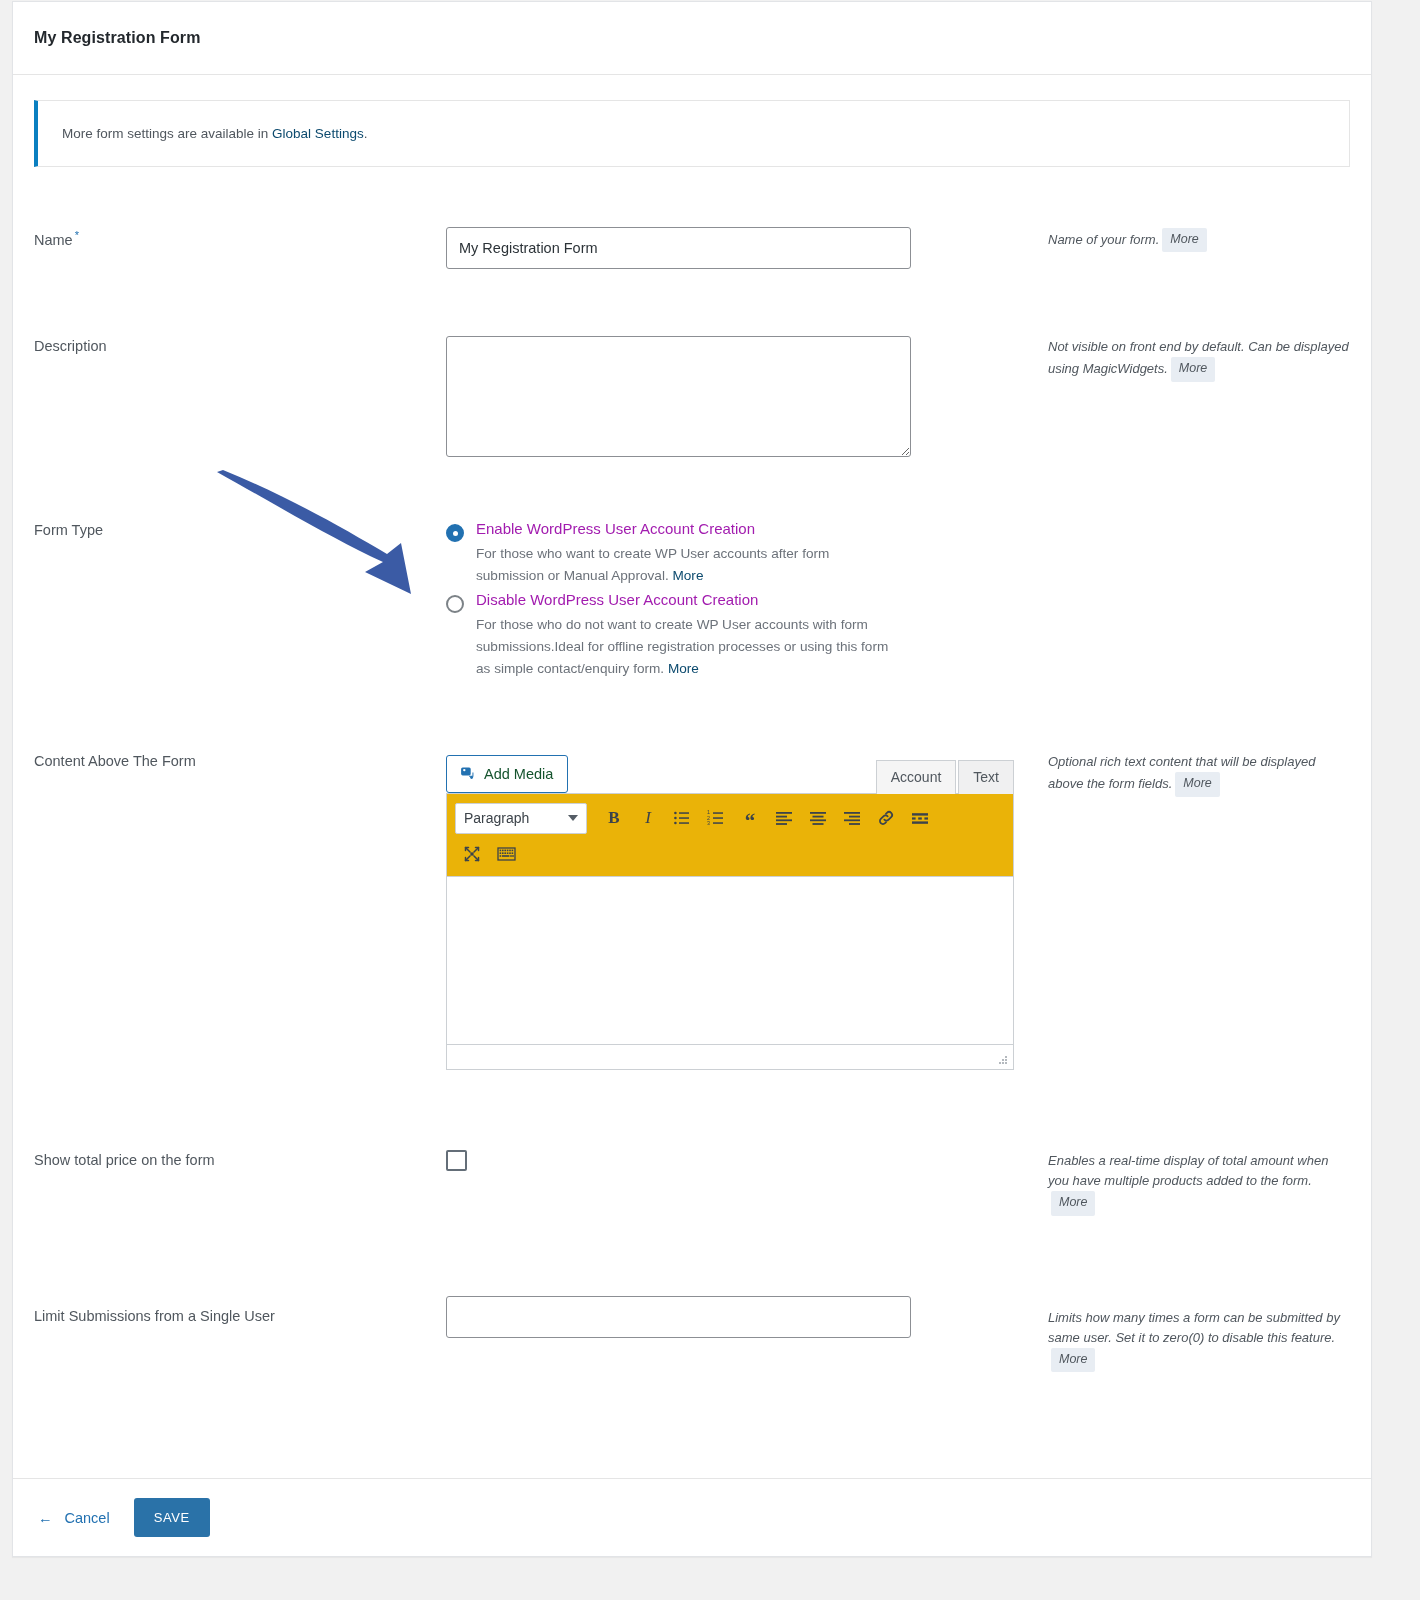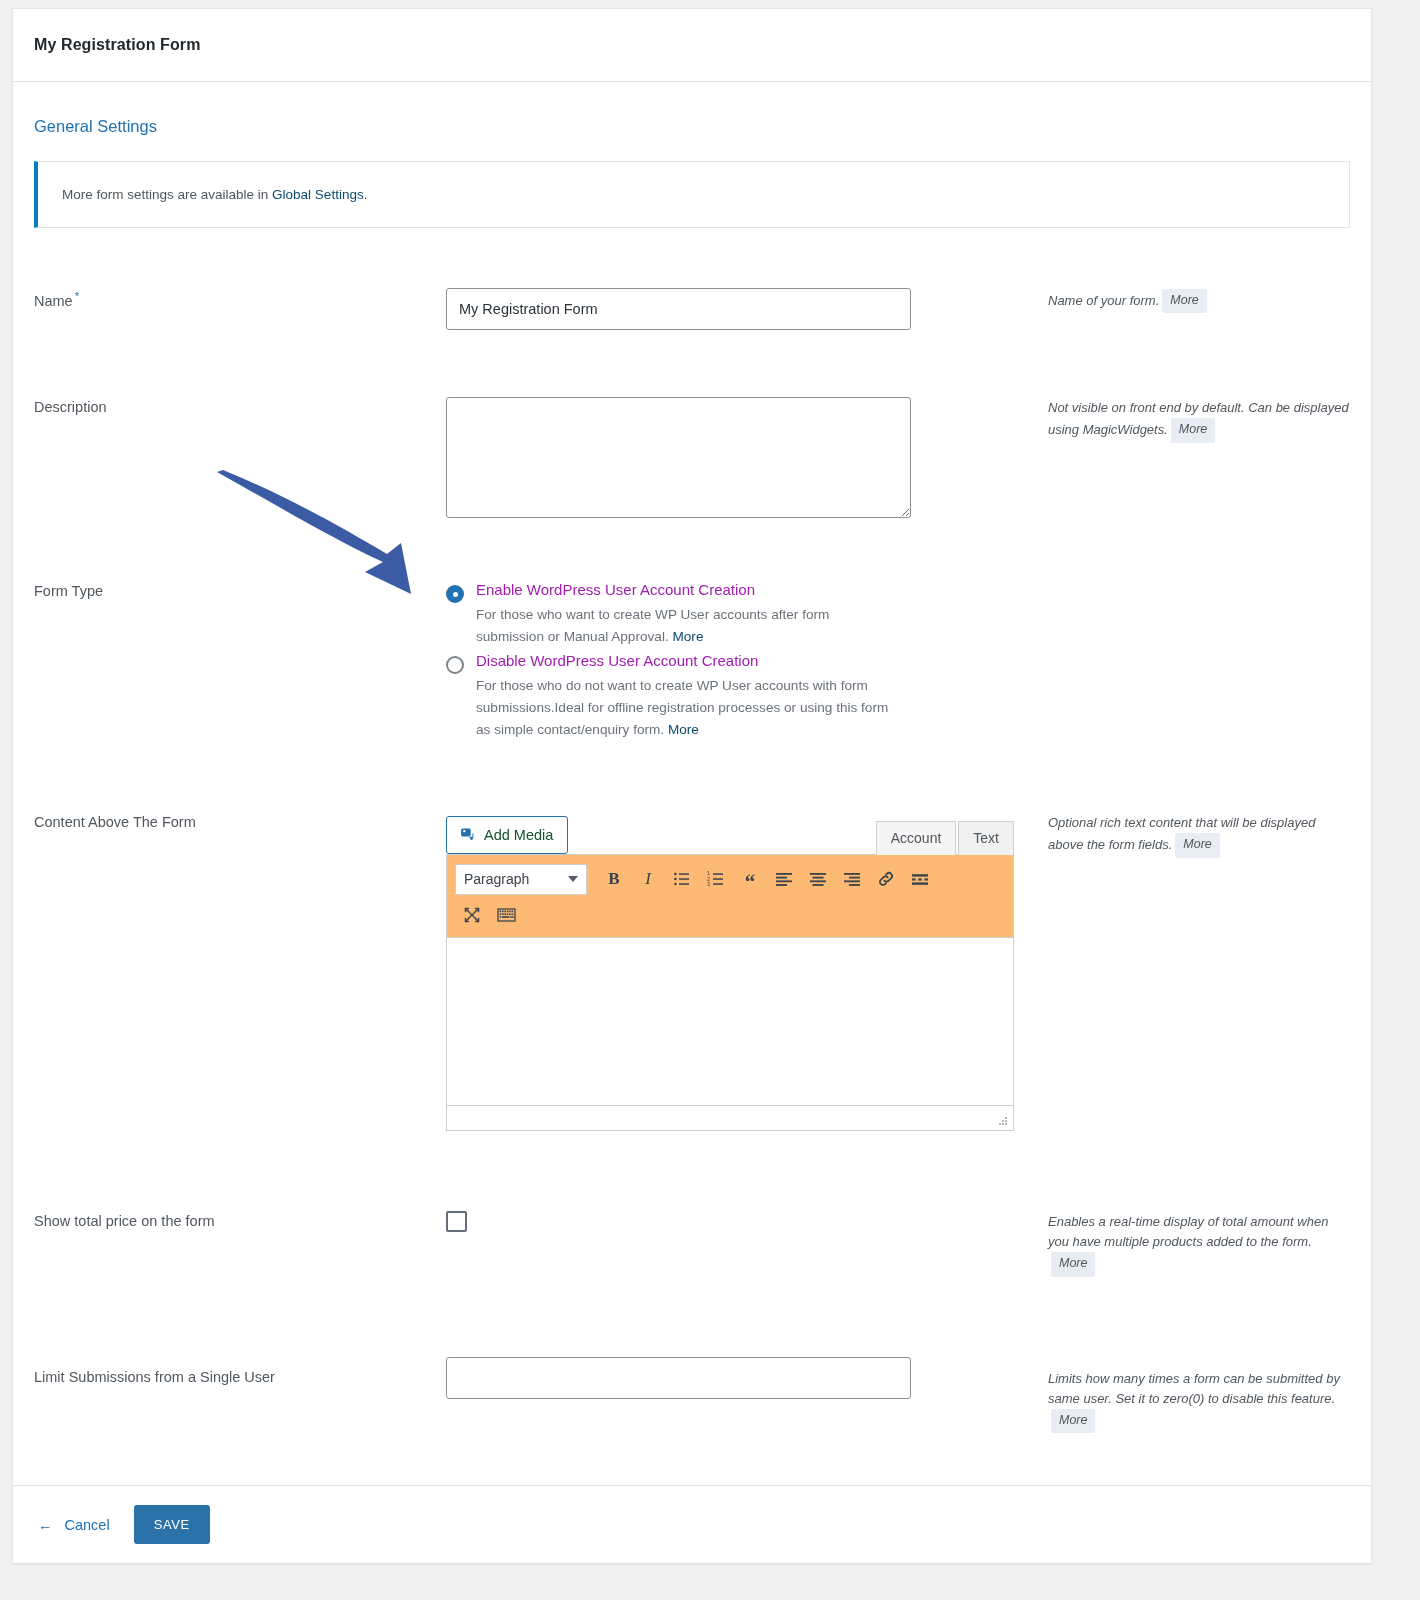--- a/index.html
+++ b/index.html
@@ -12,21 +12,21 @@
   #page {
     position: relative;
     width: 1420px;
     height: 1600px;
     background: #f1f1f1;
     overflow: hidden;
   }
   .card {
     position: absolute;
     left: 12px;
-    top: 8px;
+    top: 1px;
     width: 1360px;
     height: 1556px;
     background: #ffffff;
     border: 1px solid #e2e4e7;
     box-shadow: 0 1px 1px rgba(0,0,0,0.04);
   }
   
   .card-header {
     height: 73px;
     border-bottom: 1px solid #e5e5e5;
@@ -209,21 +209,21 @@
     font-size: 14px;
     color: #50575e;
     background: #f0f0f1;
     cursor: pointer;
   }
   .tab.active { background: #f5f5f5; border-color: #ccd0d4; }
   .tab + .tab { margin-left: 2px; }
 
   .editor-toolbar {
     border: 1px solid #ccd0d4;
-    background: #fdba74;
+    background: #eab308;
     padding: 8px 4px 6px 8px;
     display: flex;
     flex-wrap: wrap;
     align-items: center;
     row-gap: 2px;
   }
   .tb-select {
     width: 132px;
     height: 31px;
     border: 1px solid #ccd0d4;
@@ -328,21 +328,20 @@
 
 <div id="page">
   <div class="card">
 
     <div class="card-header">
       <div class="card-title">My Registration Form</div>
     </div>
 
     <div class="card-body">
 
-      <h2 class="section-title">General Settings</h2>
 
       <div class="notice">
         <div class="notice-text"><span>More form settings are available in </span><a class="link">Global Settings</a><span>.</span></div>
       </div>
 
       <div class="row" style="margin-top:60px;">
         <div class="row-label"><span>Name</span><span class="req">*</span></div>
         <div class="row-control">
           <input class="txt" type="text" value="My Registration Form" style="">
         </div>

